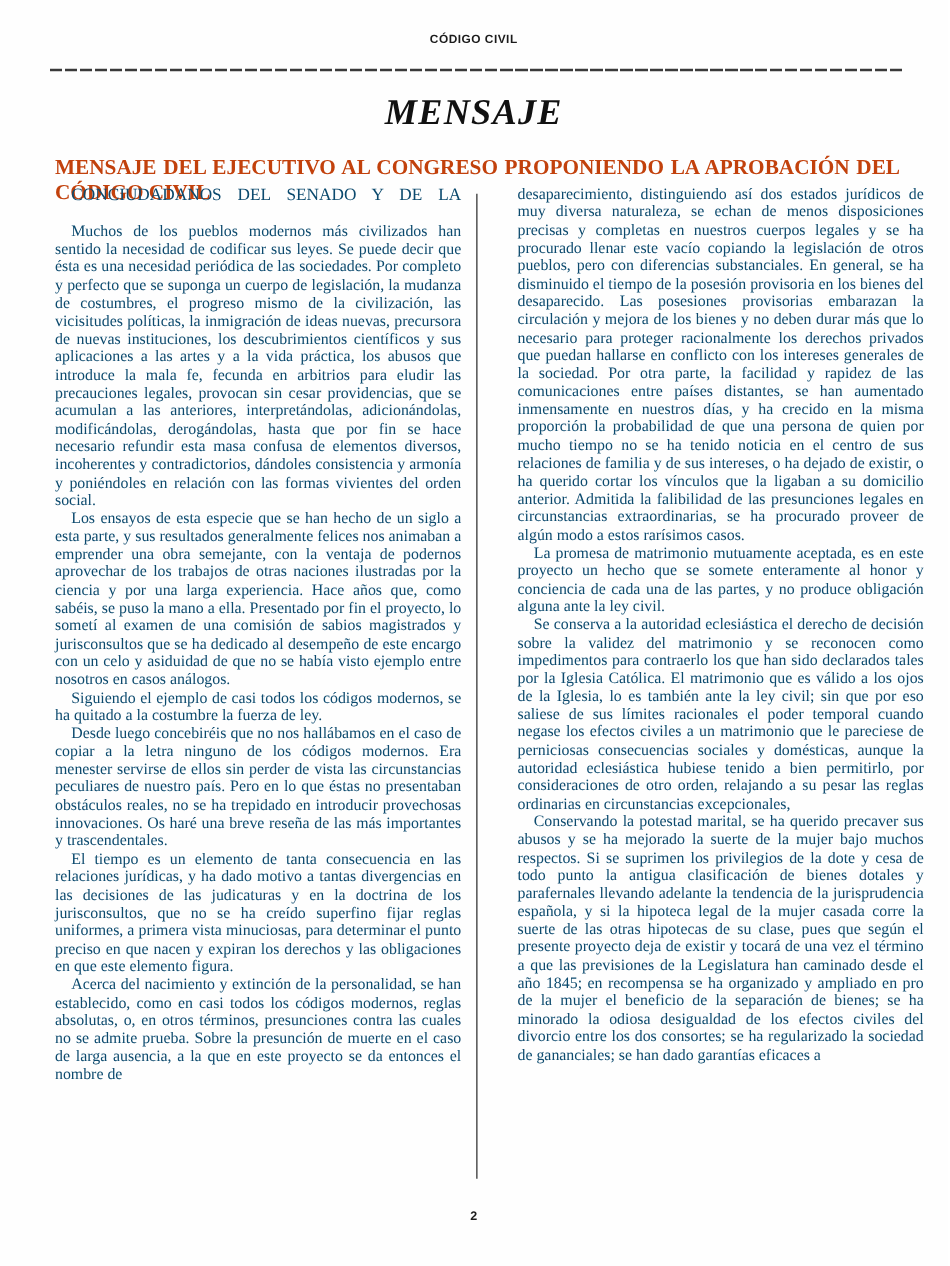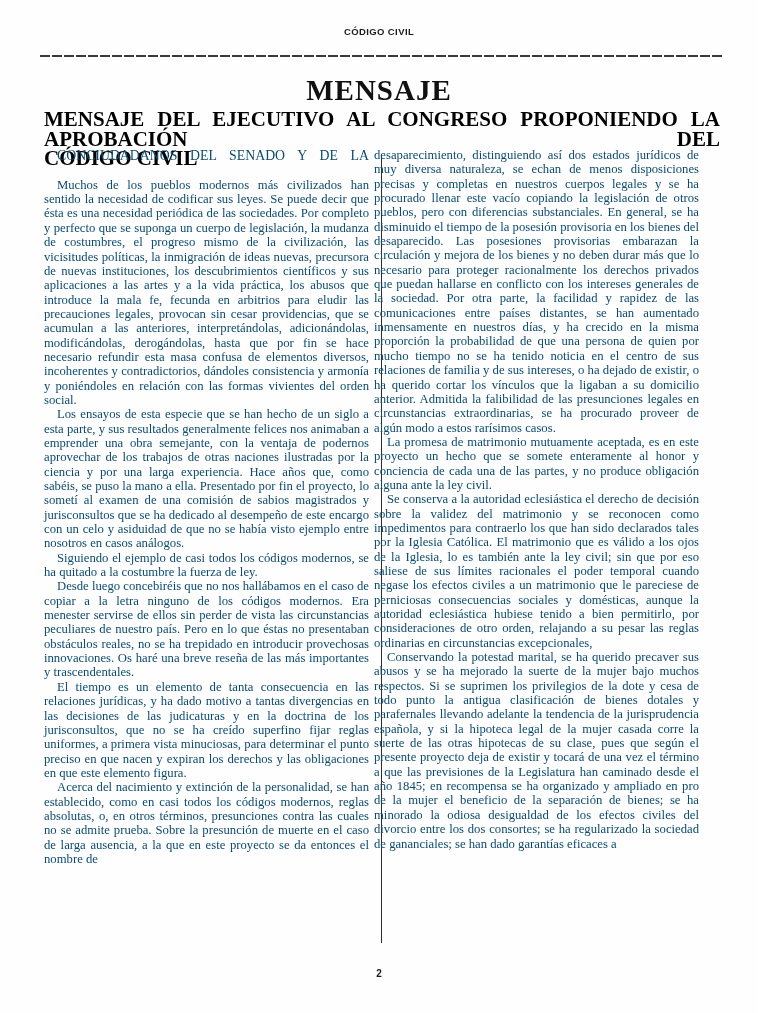--- a/index.html
+++ b/index.html
@@ -39,46 +39,47 @@
   .doc-title {
     position: absolute;
     top: 74px;
     left: 0;
     width: 100%;
     text-align: center;
     font-weight: bold;
     font-size: 29px;
     letter-spacing: 1px;
     color: #111111;
+    font-style: italic;
   }
   .doc-subtitle {
     position: absolute;
-    top: 110px;
+    top: 124px;
     left: 44px;
     width: 676px;
     font-weight: bold;
-    font-size: 21px;
+    font-size: 17px;
     line-height: 19.5px;
-    color: #000000;
+    color: #c2410c;
   }
   .doc-subtitle .stretch {
     text-align: justify;
     text-align-last: justify;
   }
   .column {
     position: absolute;
     top: 148px;
     width: 325px;
     font-size: 12.7px;
     line-height: 14.35px;
     text-align: justify;
     color: #0c4a6e;
   }
   .column-left  { left: 44px; }
-  .column-right { left: 374px; }
+  .column-right { left: 414px; }
   .column p {
     margin: 0;
     padding: 0;
     text-indent: 13px;
   }
   .column p.no-indent { text-indent: 0; }
   .salutation {
     margin-bottom: 13px !important;
     font-size: 13.8px;
     line-height: 16.8px;

